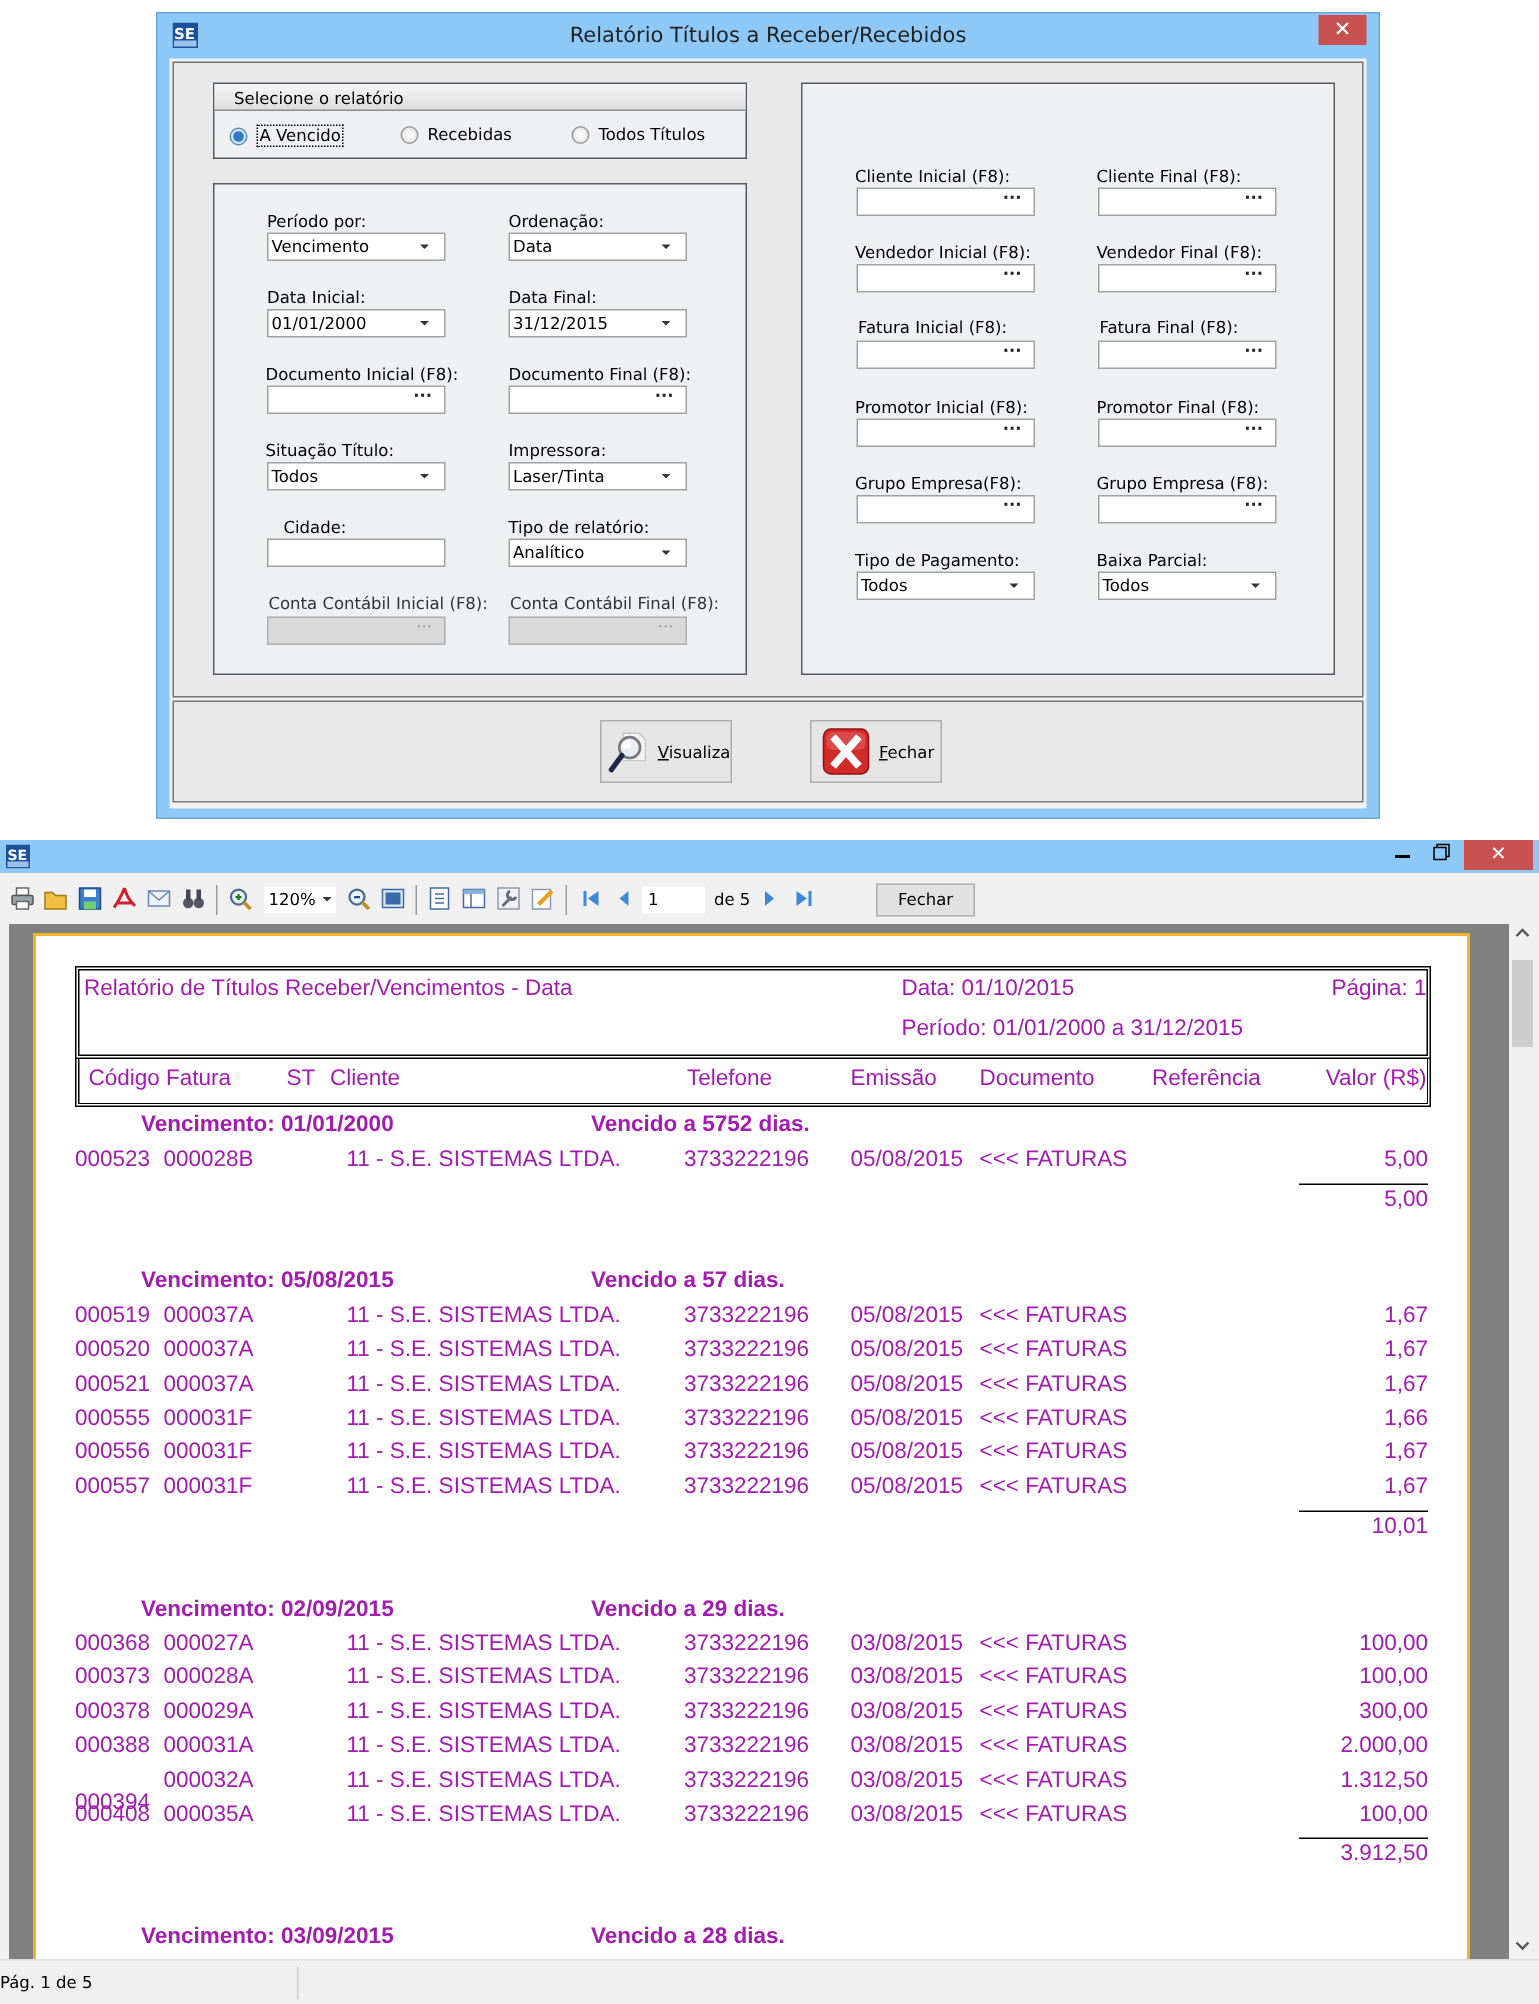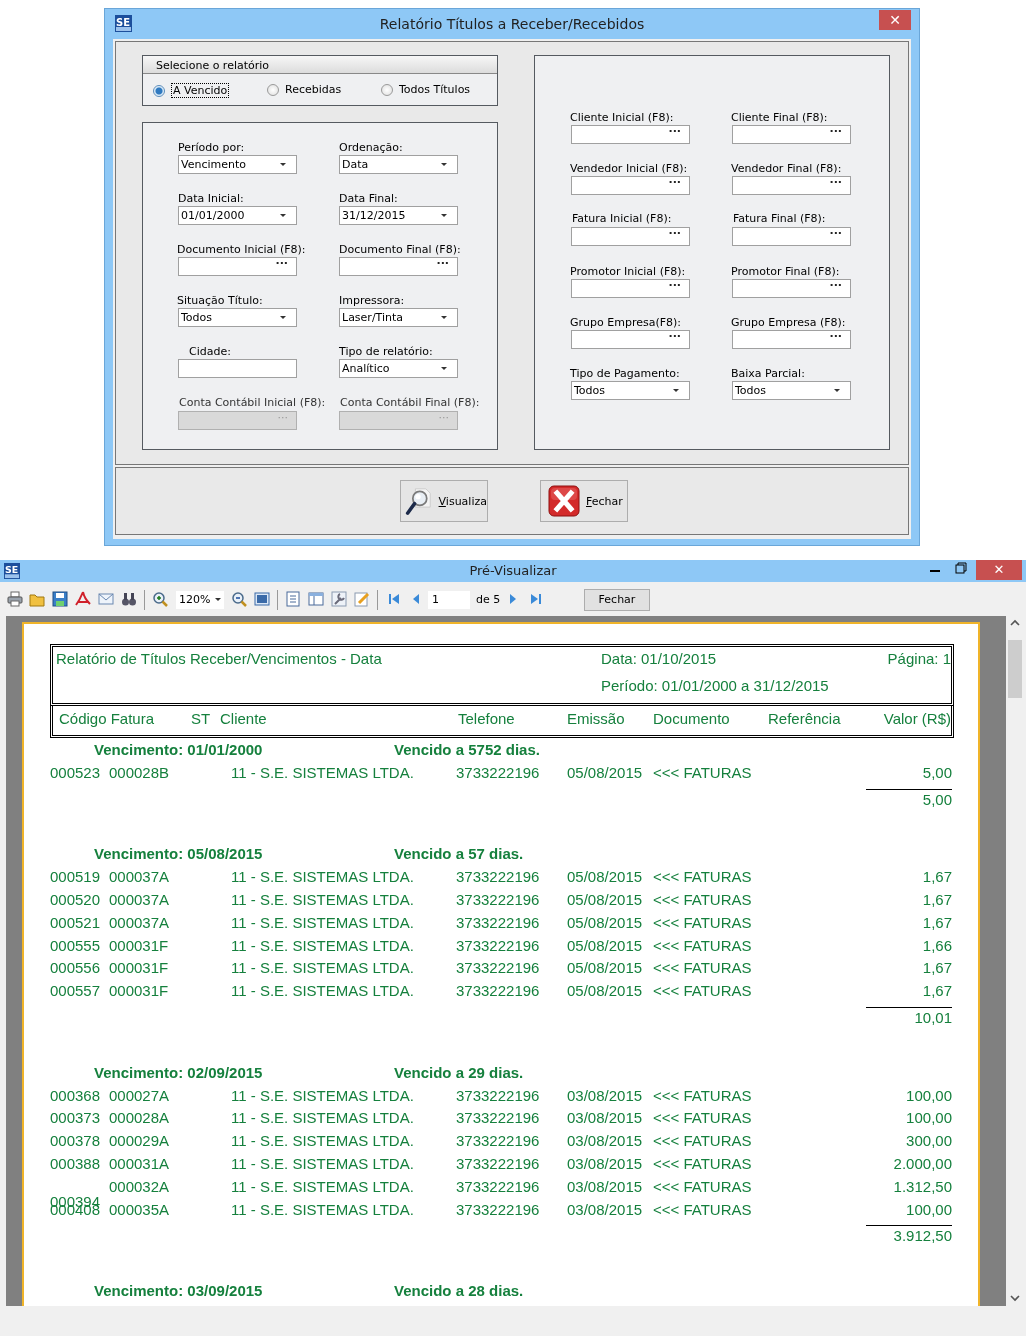--- a/index.html
+++ b/index.html
@@ -60,21 +60,21 @@
                font-size: 11px; text-align: center; line-height: 20px; }
 
   .viewport { position: absolute; left: 6px; top: 56px; width: 1000px; height: 690px; background: #808080; overflow: hidden; }
   .vscroll { position: absolute; right: 2px; top: 56px; width: 18px; height: 690px; background: #f0f0f0; }
   .vscroll .thumb { position: absolute; left: 2px; top: 24px; width: 14px; height: 58px; background: #cdcdcd; }
   .vscroll .up, .vscroll .down { position: absolute; left: 0; width: 18px; text-align: center; font-size: 10px; color: #555; }
   .vscroll .up { top: 2px; } .vscroll .down { bottom: 2px; }
 
   .page { position: absolute; left: 16px; top: 6px; width: 958px; height: 700px; background: #fff;
           border-left: 2px solid #f0b429; border-right: 2px solid #f0b429; border-top: 2px solid #f0b429; }
-  .rep { font-family: "Liberation Sans", sans-serif; font-size: 15px; color: #15803d; }
+  .rep { font-family: "Liberation Sans", sans-serif; font-size: 15px; color: #a21caf; }
   .hdr-box { position: absolute; left: 26px; top: 20px; width: 904px; height: 62px; border: 3px double #000; }
   .col-box { position: absolute; left: 26px; top: 82px; width: 904px; height: 32px; border: 3px double #000; border-top: none; }
   .abs { position: absolute; white-space: nowrap; }
   .b { font-weight: bold; }
   .r { text-align: right; }
   .sumline { position: absolute; height: 1px; background: #000; }
 
   .status { position: absolute; left: 0; top: 746px; width: 100%; height: 30px; background: #f0f0f0; border-top: 1px solid #ddd; }
   .status .txt { position: absolute; left: 0; top: 8px; font-size: 11px; }
   .status .sep { position: absolute; left: 198px; top: 4px; width: 1px; height: 22px; background: #ccc; }
@@ -229,21 +229,20 @@
   </div>
 </div>
 
 <div class="pv">
   <div class="pv-title">
     <svg class="app-icon" viewBox="0 0 17 17">
       <rect x="0" y="0" width="17" height="17" fill="#1c4f9c"></rect>
       <text x="1" y="11" font-size="10" fill="#fff" font-weight="bold" font-family="DejaVu Sans, sans-serif">SE</text>
       <rect x="1" y="12" width="15" height="4" fill="#9cc2ec"></rect>
     </svg>
-    <div class="title-text">Pré-Visualizar</div>
     <div class="win-ctrl" style="right:76px;">
       <svg width="12" height="12" viewBox="0 0 12 12">
           <rect x="1" y="8" width="10" height="2" fill="#000"></rect>
         </svg>
     </div>
     <div class="win-ctrl" style="right:50px;">
       <svg width="12" height="12" viewBox="0 0 12 12">
           <rect x="1" y="3" width="8" height="8" fill="none" stroke="#000"></rect>
           <path d="M3 3 V1 H11 V9 H9" fill="none" stroke="#000"></path>
         </svg>
@@ -510,13 +509,17 @@
         </svg>
     </div>
     <div class="thumb"></div>
     <div class="down">
       <svg width="10" height="8" viewBox="0 0 10 8">
           <path d="M1 2 L5 6 L9 2" fill="none" stroke="#555" stroke-width="1.6"></path>
         </svg>
     </div>
   </div>
 
+  <div class="status">
+    <div class="txt">Pág. 1 de 5</div>
+    <div class="sep"></div>
+  </div>
 </div>
 
 </body></html>

